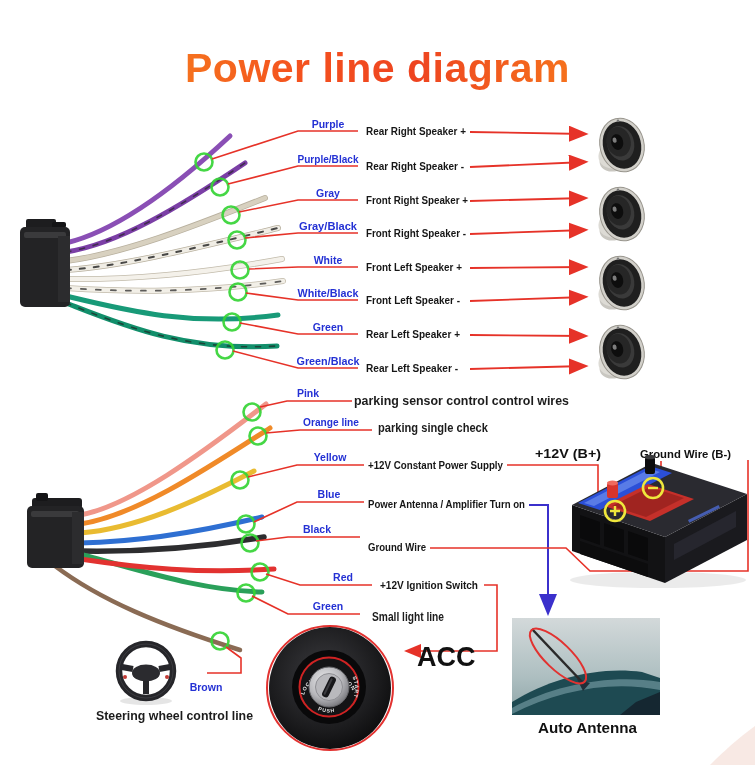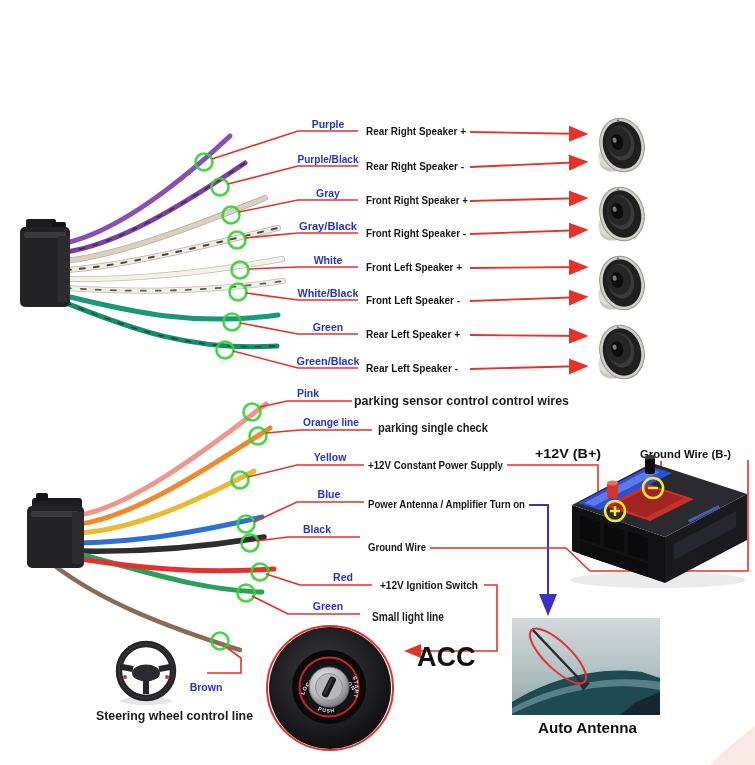--- a/index.html
+++ b/index.html
@@ -314,13 +314,14 @@
       <polygon points="636,702 660,692 660,715 620,715" fill="#152731"></polygon>
       <line x1="532" y1="629" x2="584" y2="684" stroke="#2a2a2a" stroke-width="2.5"></line>
       <polygon points="577,679 590,683 583,691" fill="#20303a"></polygon>
       <ellipse cx="558" cy="656" rx="13" ry="37" fill="none" stroke="#e23230" stroke-width="2" transform="rotate(-46 558 656)"></ellipse>
       <text class="t-ant" x="538" y="733" textLength="99" lengthAdjust="spacingAndGlyphs">Auto Antenna</text>
     </g>
 
     <path d="M 755,726 C 736,740 724,751 710,765 L 755,765 Z" fill="#f3d7cd" opacity="0.55"></path>
   </svg>
 
+  <h1 class="title">Power line diagram</h1>
 </div>
 
 </body></html>

